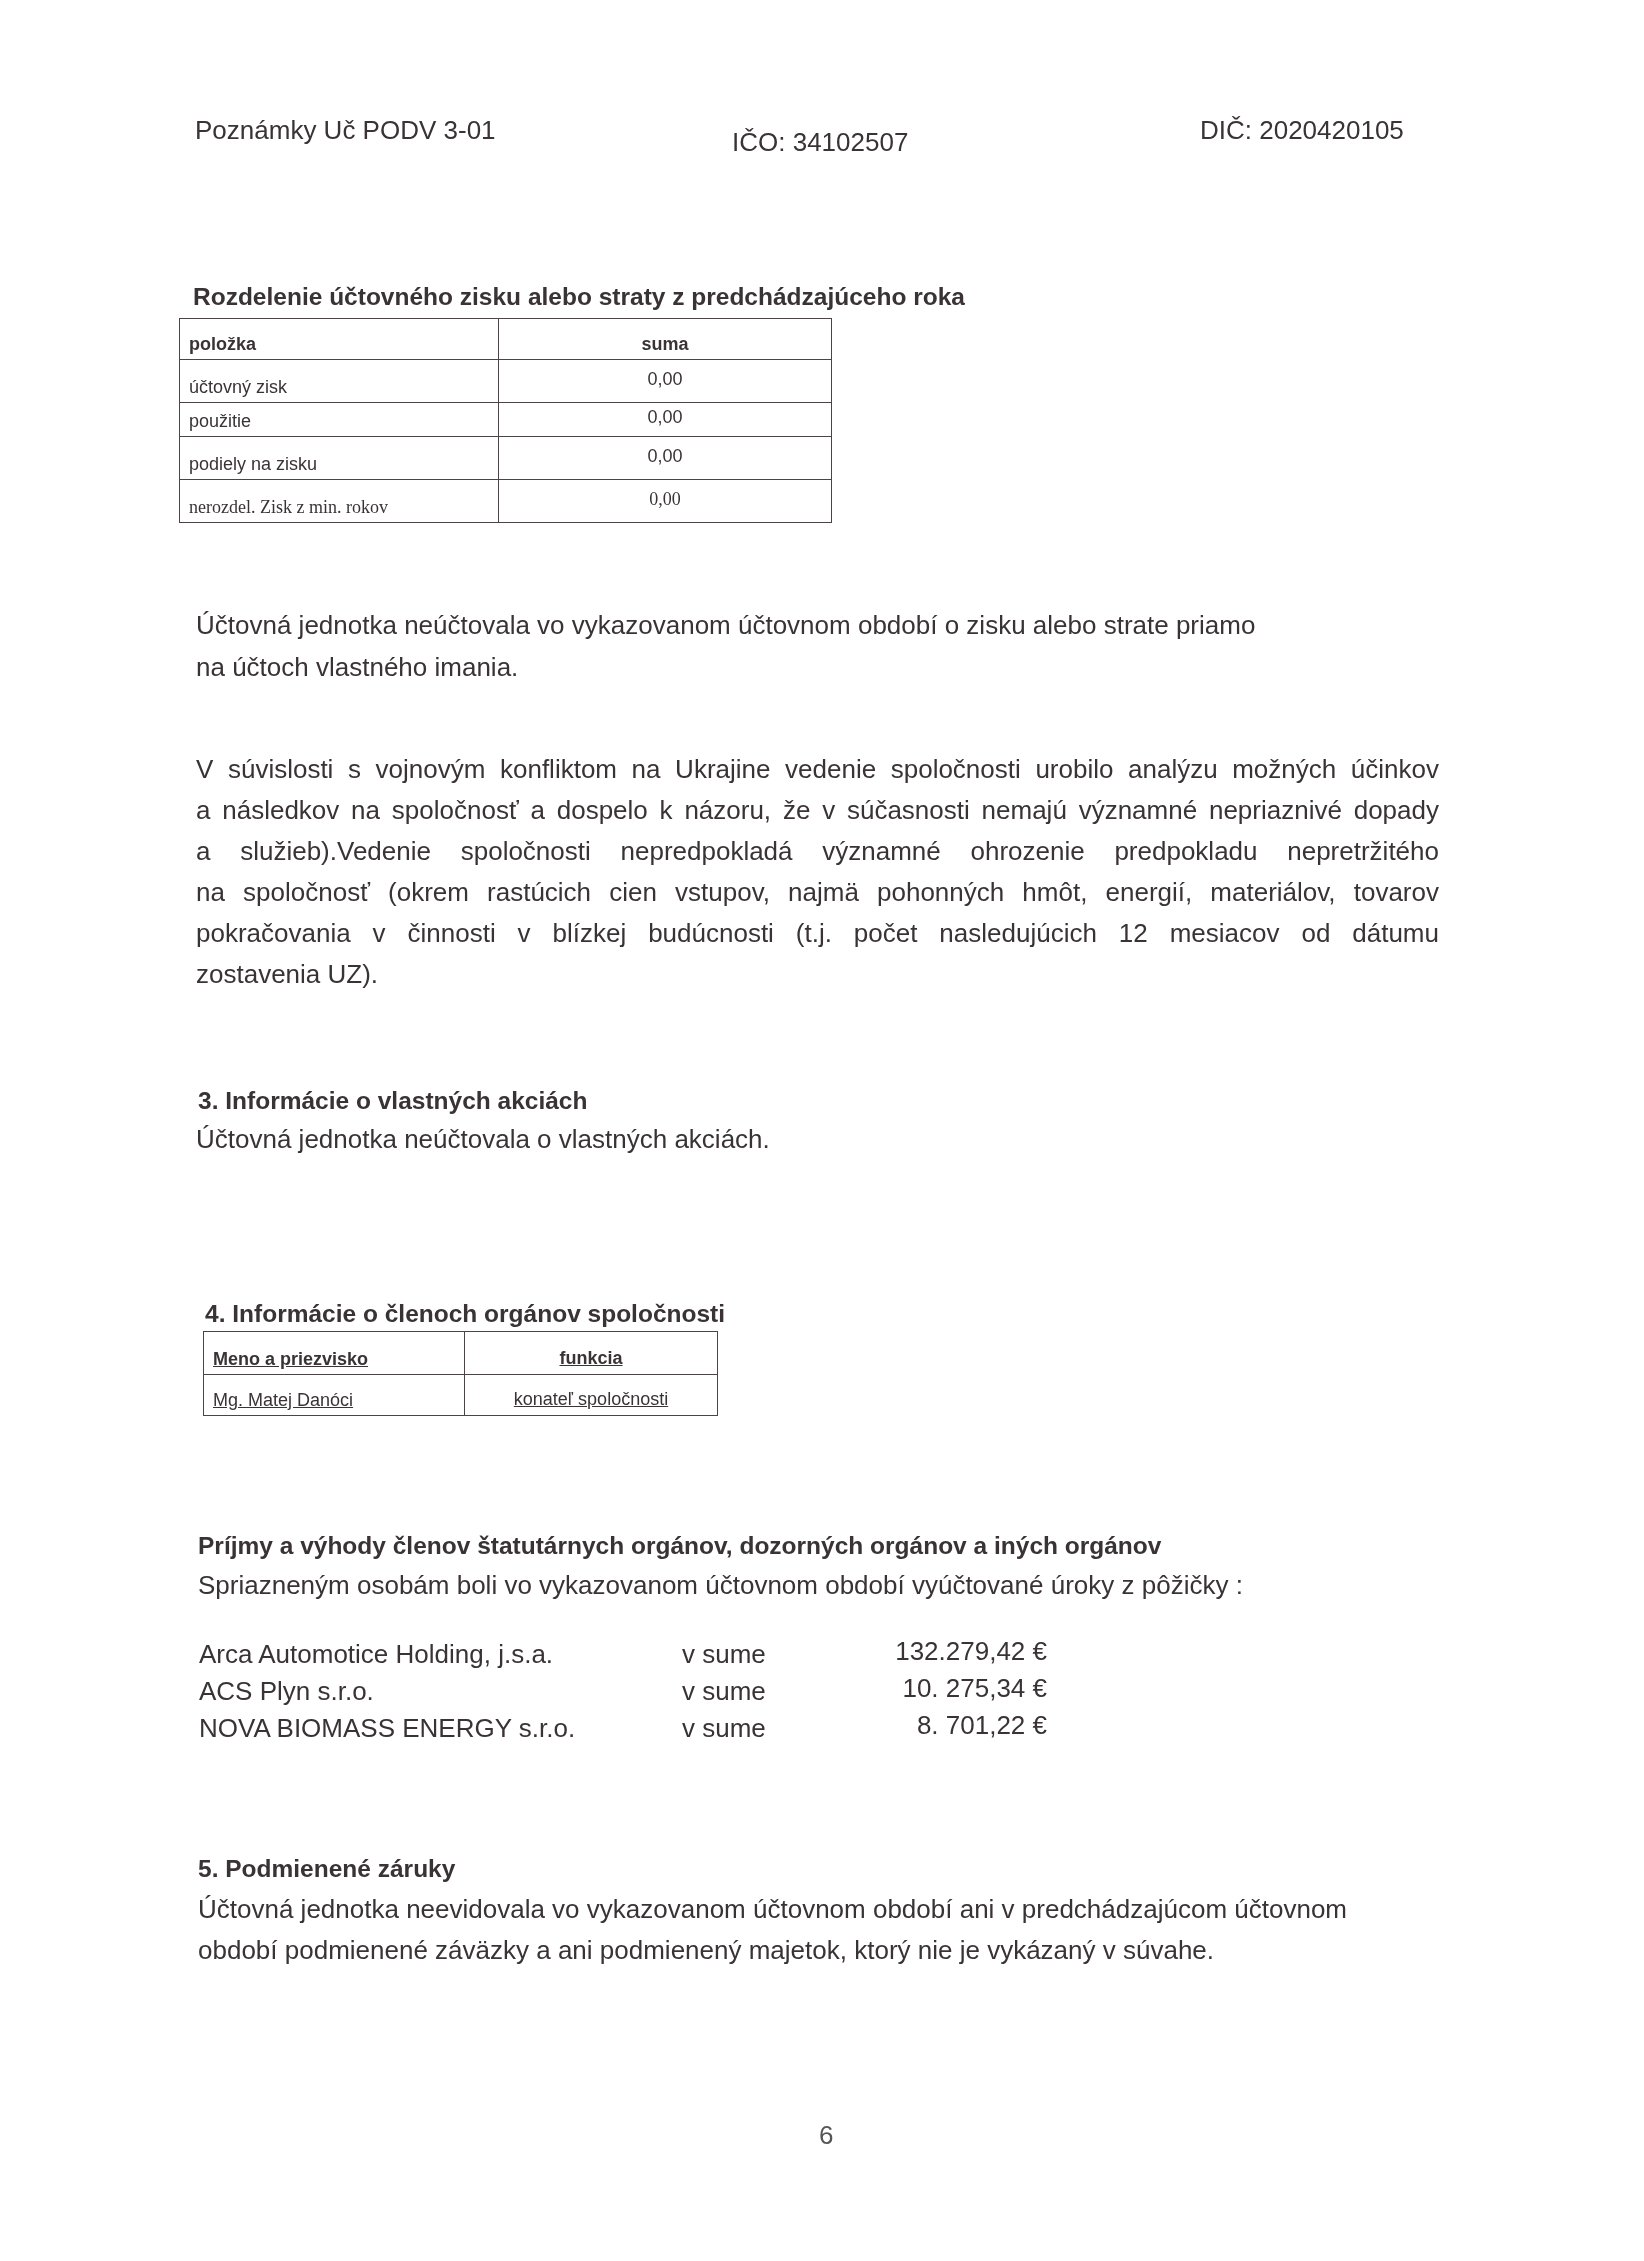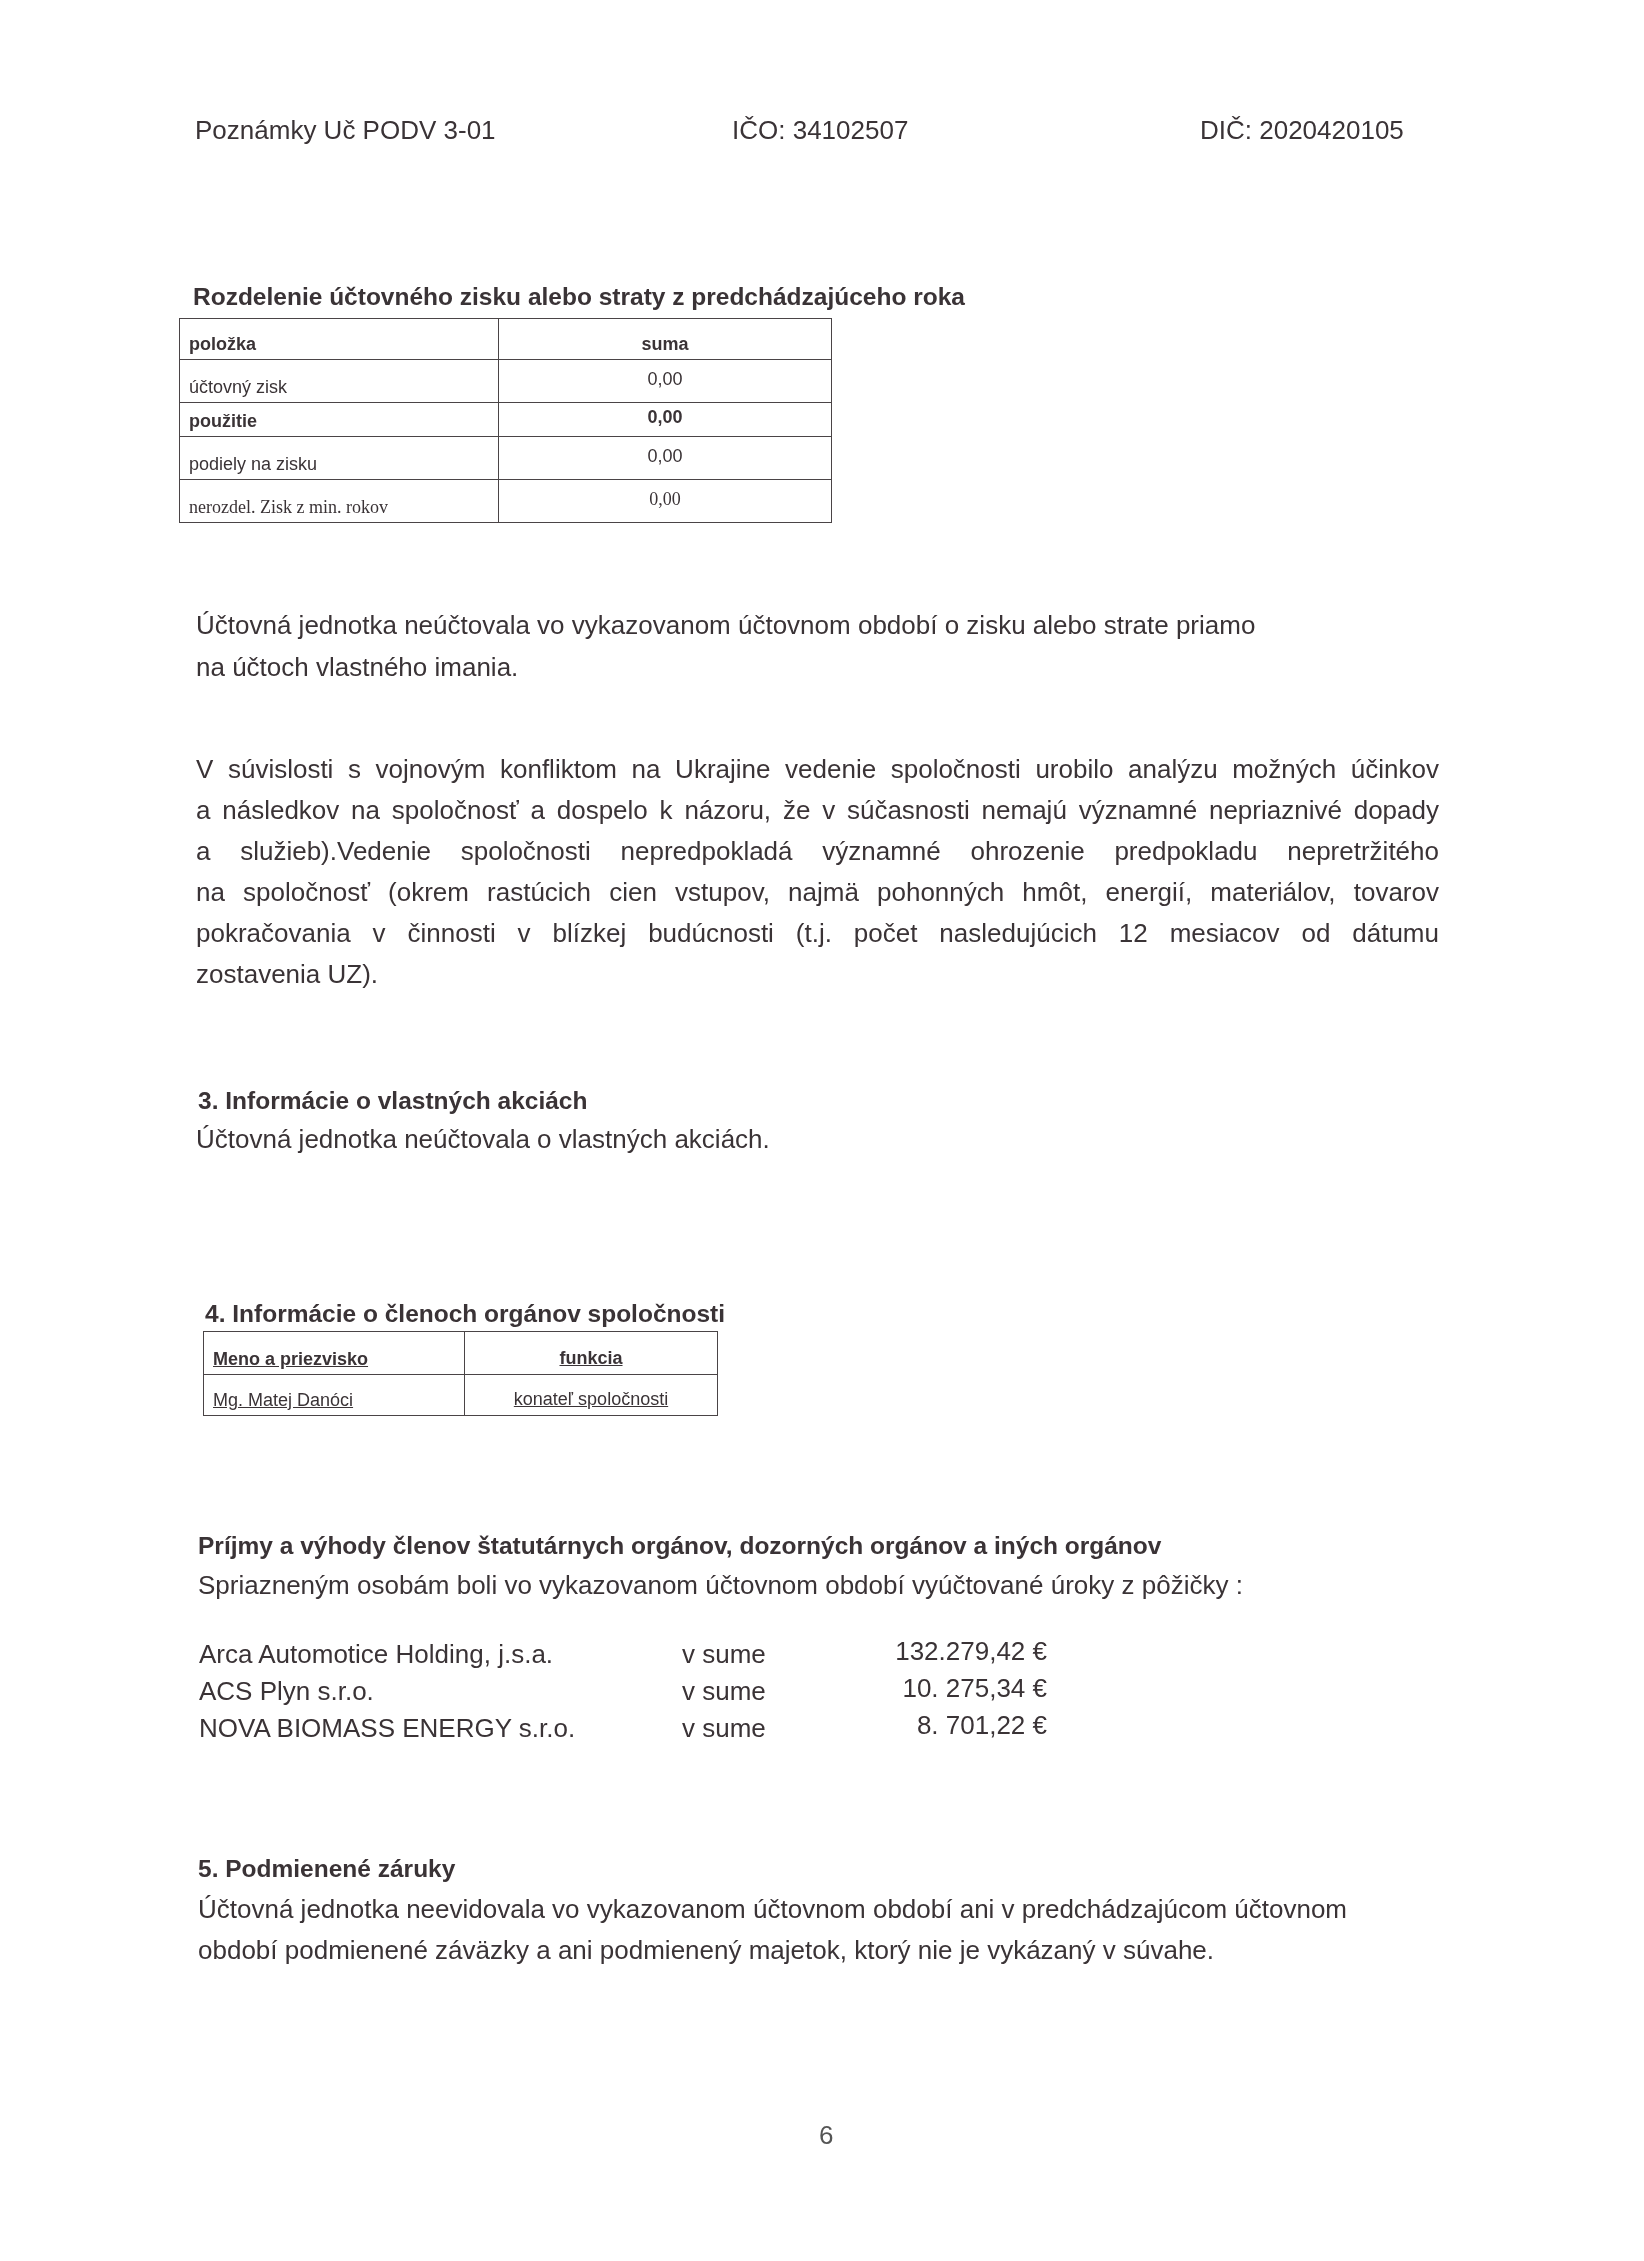--- a/index.html
+++ b/index.html
@@ -15,36 +15,36 @@
   table.t { position:absolute; border-collapse:collapse; }
   table.t td { border:1.9px solid #4a4446; padding:0 0 3.9px 9px; vertical-align:bottom; font-size:18px; }
   table.t td.c { text-align:center; padding-left:0; vertical-align:middle; }
   table.t tr.hd td { font-weight:bold; }
   .money { text-align:right; }
 </style>
 </head>
 <body>
 
 <div class="abs hdr" style="left:195px;">Poznámky Uč PODV 3-01</div>
-<div class="abs hdr" style="left:732px;">IČO:  34102507</div>
+<div class="abs hdr" style="left:732px;margin-top:12px;">IČO:  34102507</div>
 <div class="abs hdr" style="left:1200px;">DIČ: 2020420105</div>
 
 <div class="abs h-bold" style="left:193px; top:283px;">Rozdelenie účtovného zisku alebo straty z predchádzajúceho roka</div>
 
 <table class="t" style="left:179px; top:318px; width:653px;">
   <tbody>
       <tr class="hd" style="height:41px;">
     <td style="width:309px;">položka</td>
     <td class="c" style="vertical-align:bottom; padding-bottom:3.9px;">suma</td>
   </tr>
   <tr style="height:43px;">
     <td>účtovný zisk</td>
     <td class="c">0,00</td>
   </tr>
-  <tr style="height:34px;font-weight:bold;">
+  <tr style="height:34px;">
     <td>použitie</td>
     <td class="c">0,00</td>
   </tr>
   <tr style="height:43px;">
     <td>podiely na zisku</td>
     <td class="c">0,00</td>
   </tr>
   <tr style="height:43px;font-family:Liberation Serif, serif;">
     <td>nerozdel. Zisk  z min. rokov</td>
     <td class="c">0,00</td>

